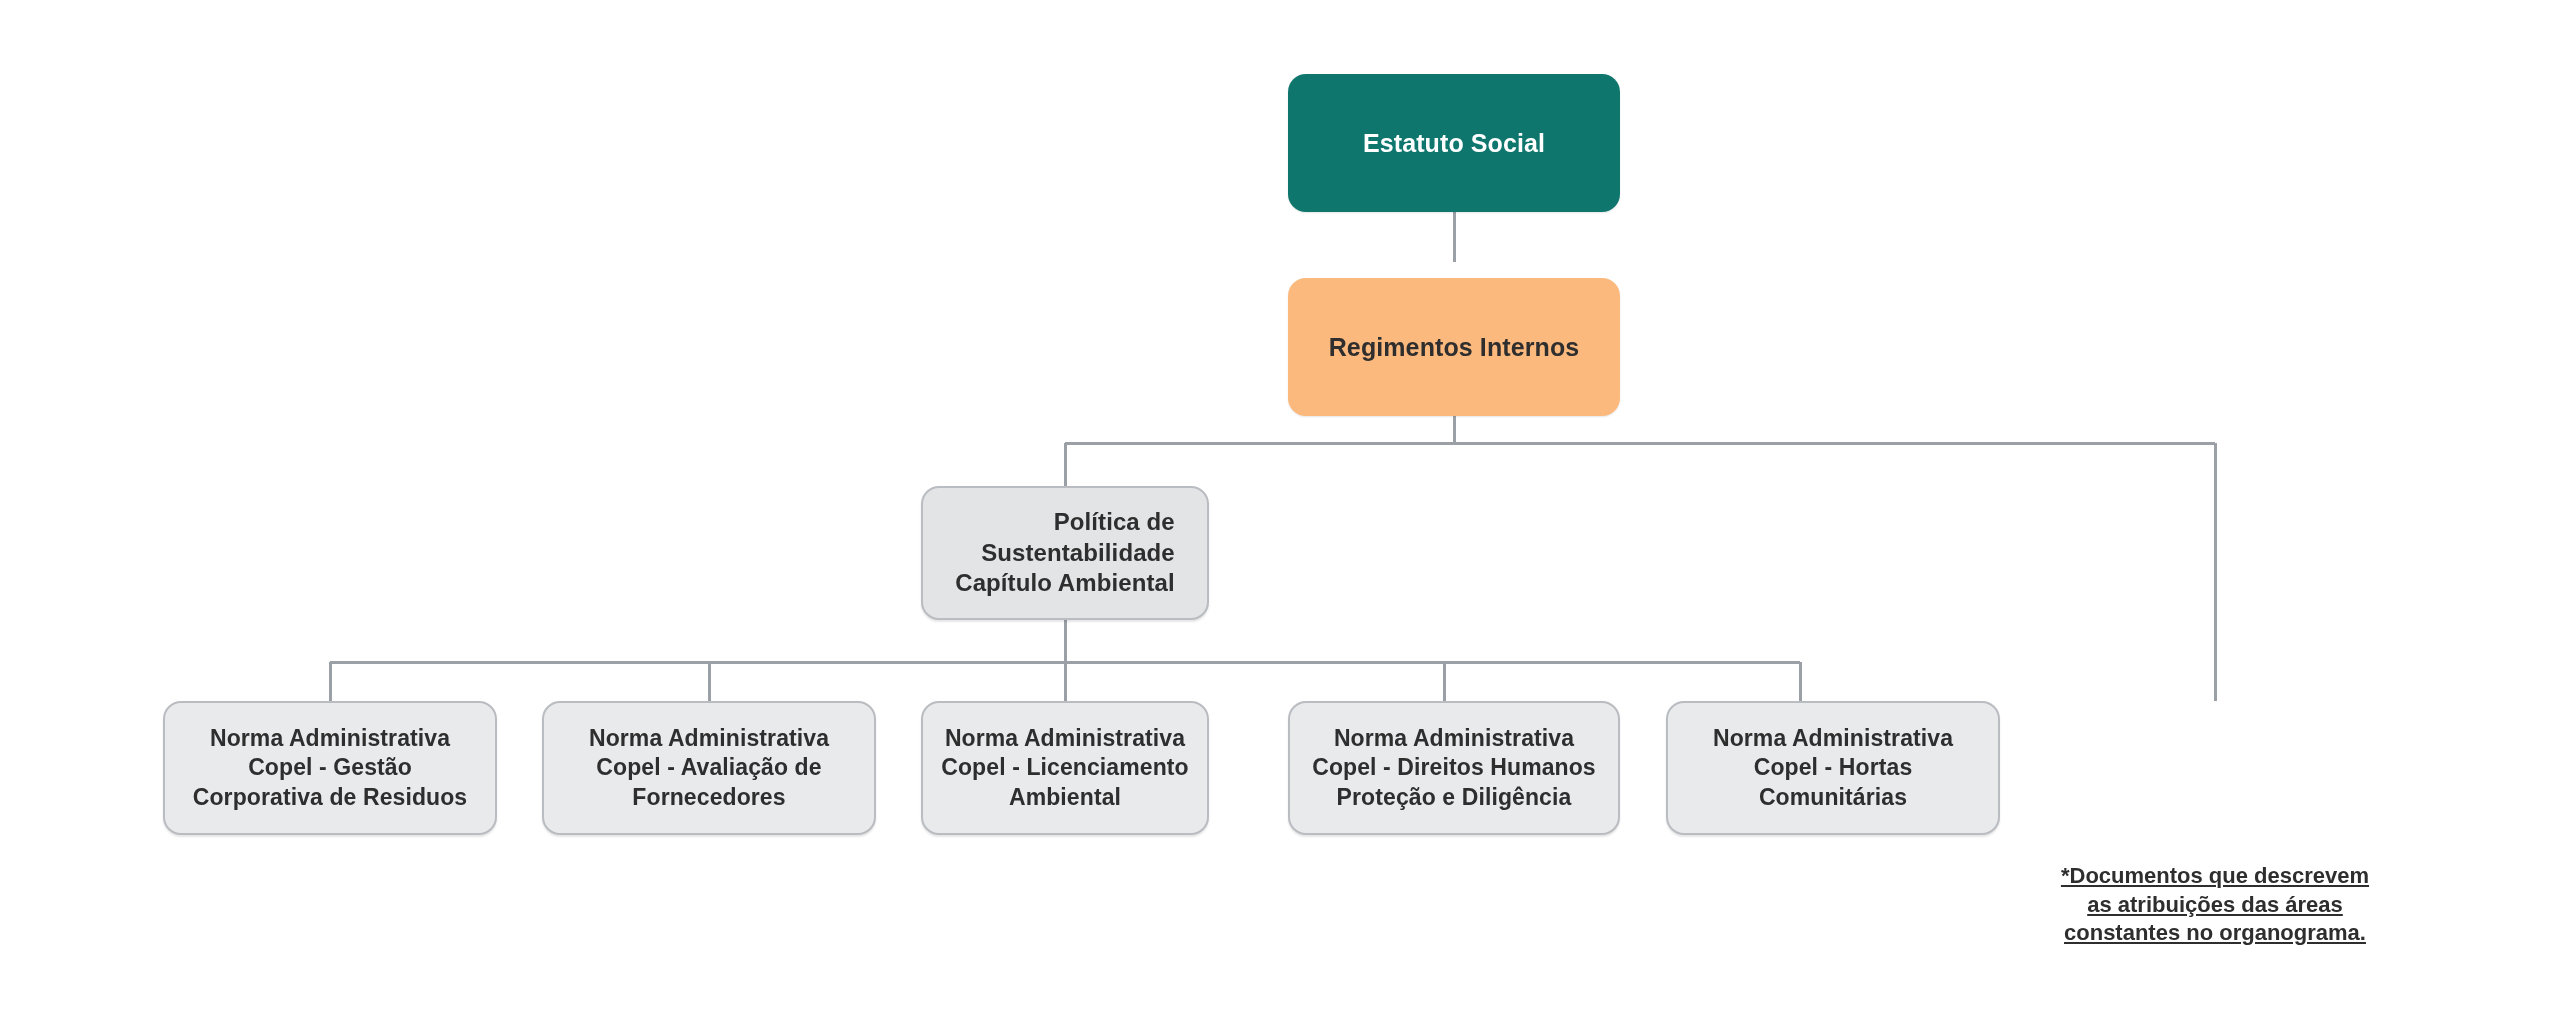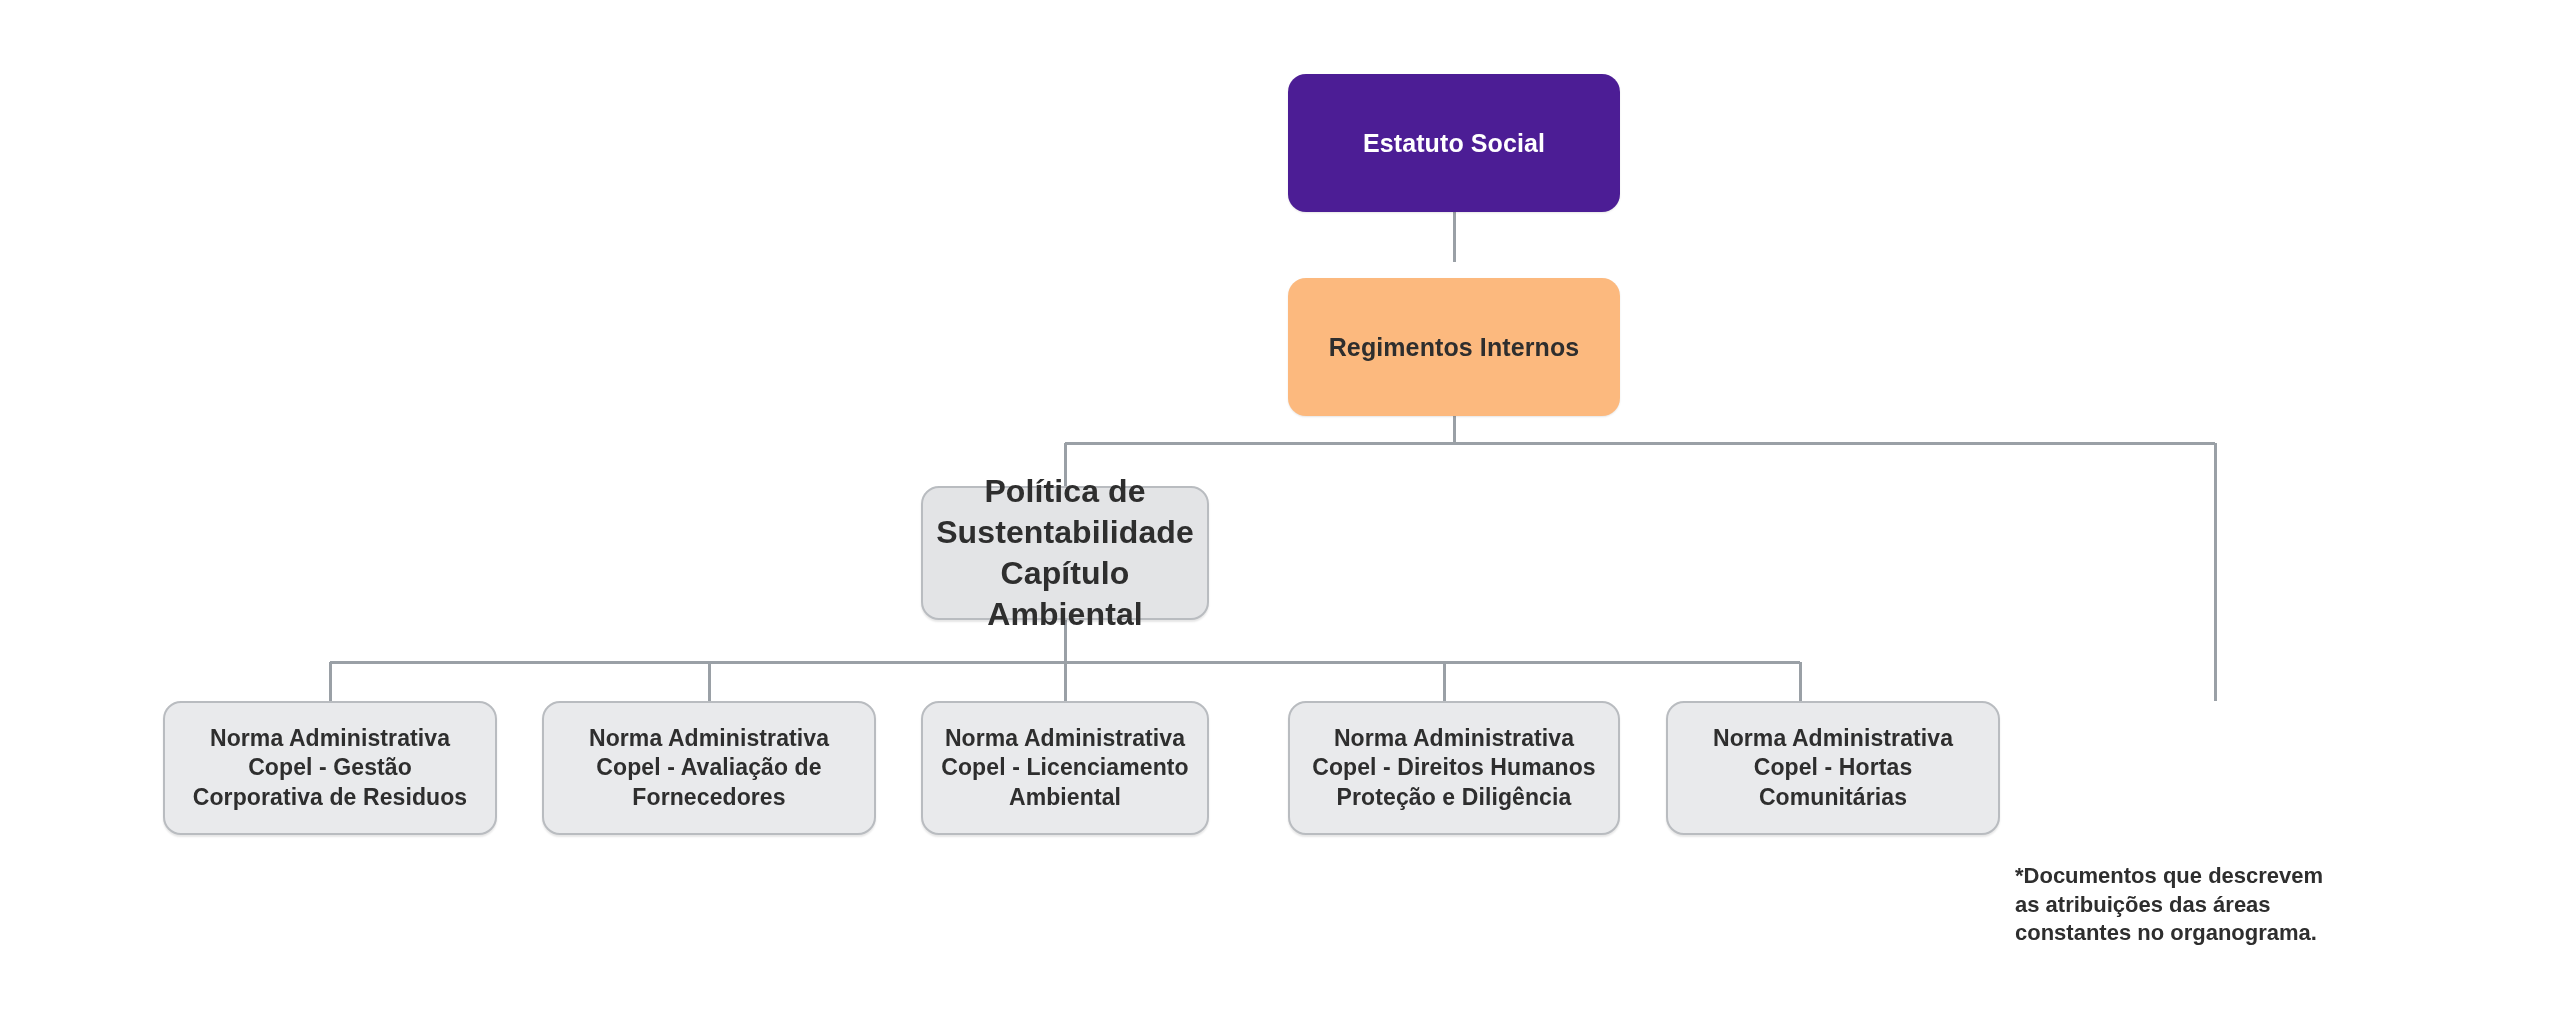--- a/index.html
+++ b/index.html
@@ -36,56 +36,58 @@
     font-weight: bold;
     line-height: 1.28;
     letter-spacing: 0.1px;
   }
   .node-label {
     display: block;
     white-space: pre-line;
     padding: 0 6px;
   }
   .node-root {
-    background: #4c1d95;
+    background: #0f766e;
     color: #ffffff;
     font-size: 25px;
     border: none;
     box-shadow: 0 1px 2px rgba(0,0,0,0.10);
   }
   .node-secondary {
     background: #fcb97e;
     color: #2e2e2e;
     font-size: 25px;
     border: none;
     box-shadow: 0 1px 2px rgba(0,0,0,0.10);
     margin-top: 16px;
   }
   .node-grey {
     background: #e3e4e6;
     color: #2e2e2e;
-    font-size: 32px;
+    font-size: 24px;
     border: 2px solid #b9bcc0;
     box-shadow: 0 2px 2px rgba(0,0,0,0.10);
+    text-align: right;
   }
   .node-leaf {
     background: #e9eaec;
     color: #2e2e2e;
     font-size: 23px;
     border: 2px solid #b9bcc0;
     box-shadow: 0 2px 2px rgba(0,0,0,0.10);
   }
   .footnote {
     position: absolute;
-    text-align: left;
+    text-align: center;
     font-size: 22px;
     font-weight: bold;
     color: #2e2e2e;
     line-height: 1.3;
     white-space: pre-line;
+    text-decoration: underline;
   }
 </style>
 </head>
 <body>
 
 <div id="chart-root">
 
   <svg class="connectors" viewBox="0 0 2560 1020" width="2560" height="1020" xmlns="http://www.w3.org/2000/svg">
     <g stroke="#9aa0a6" stroke-width="3" fill="none" shape-rendering="crispEdges">
 

